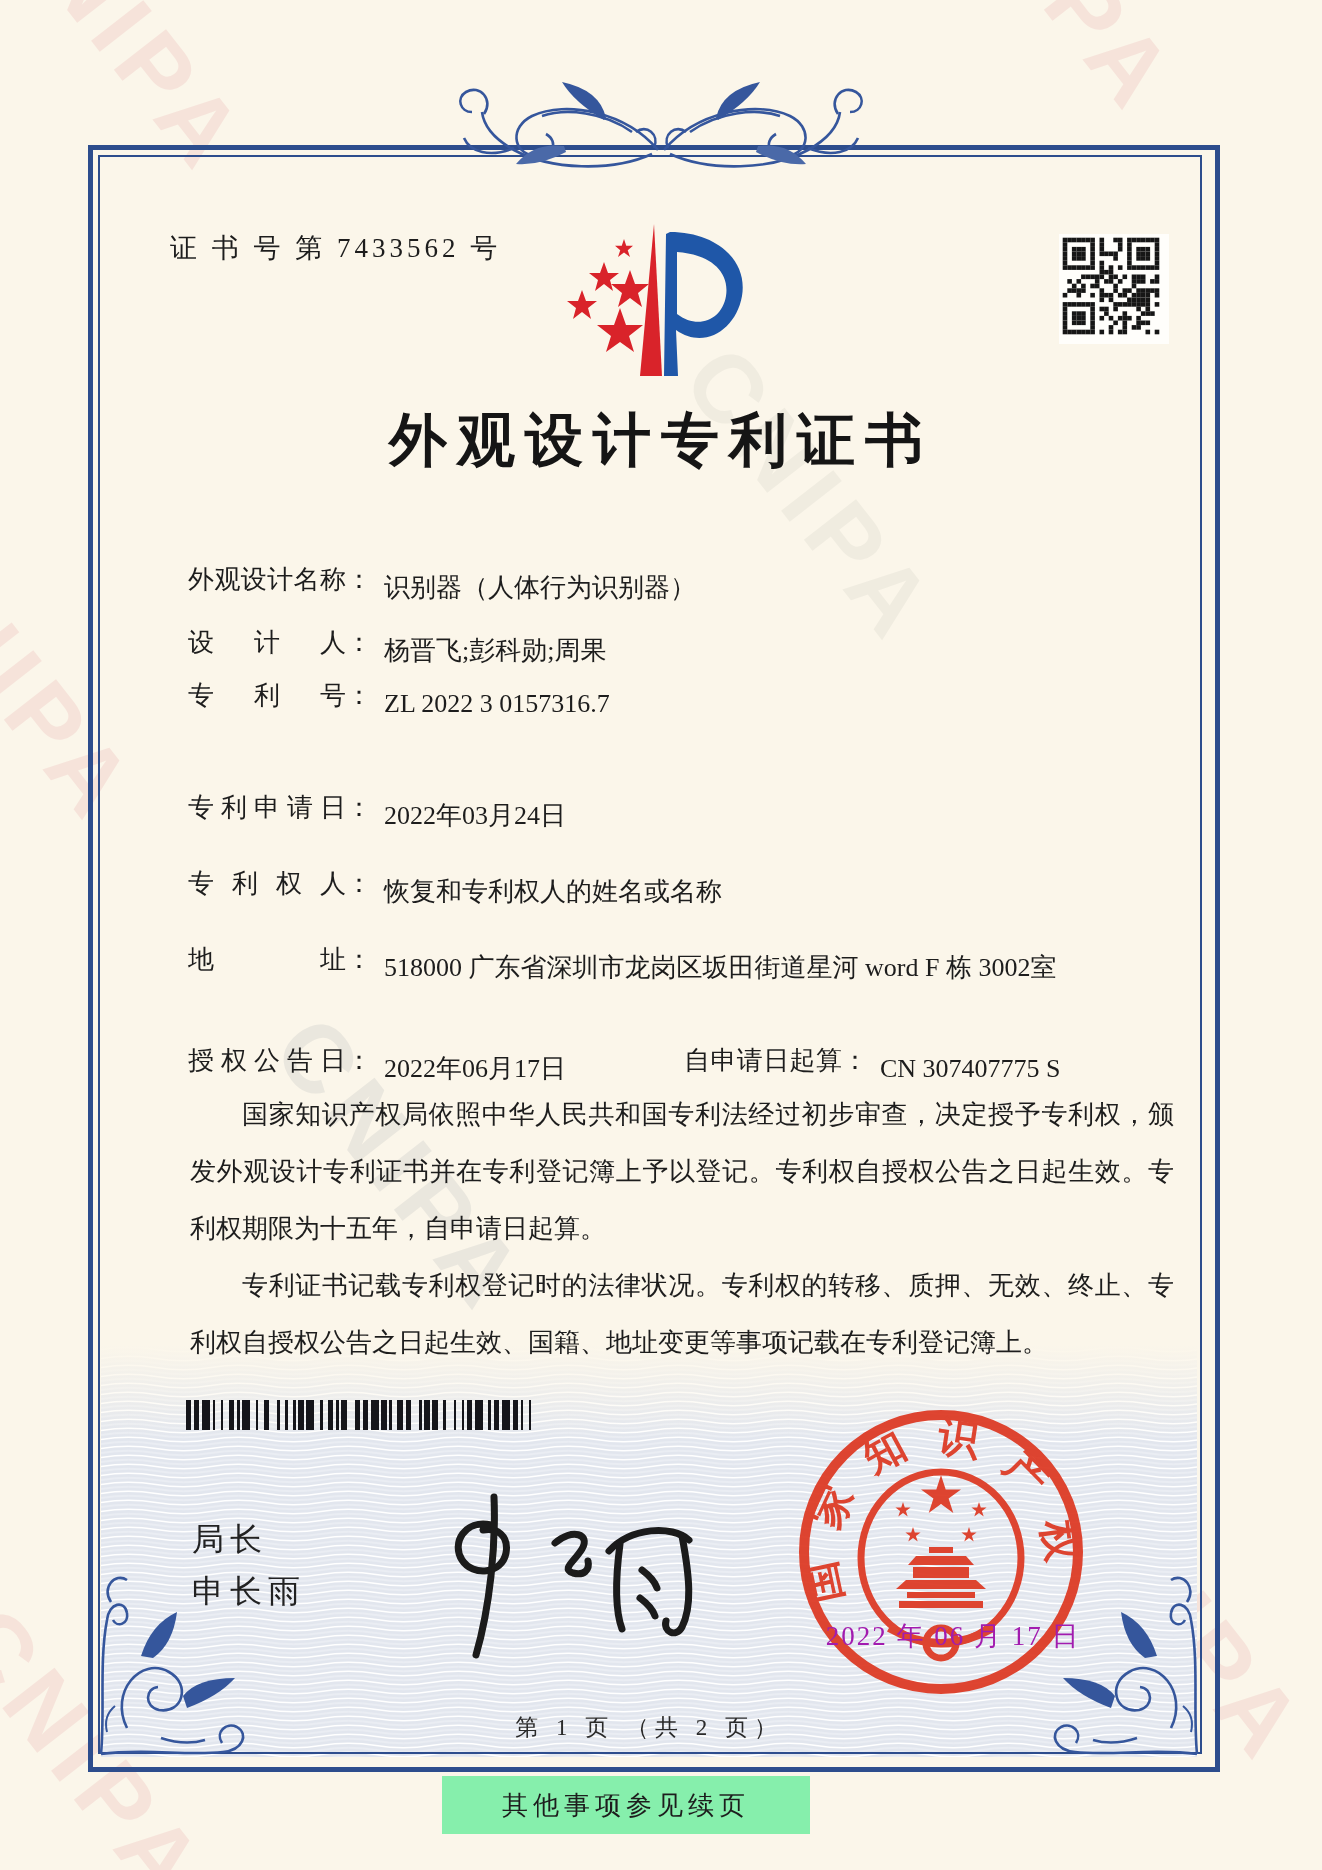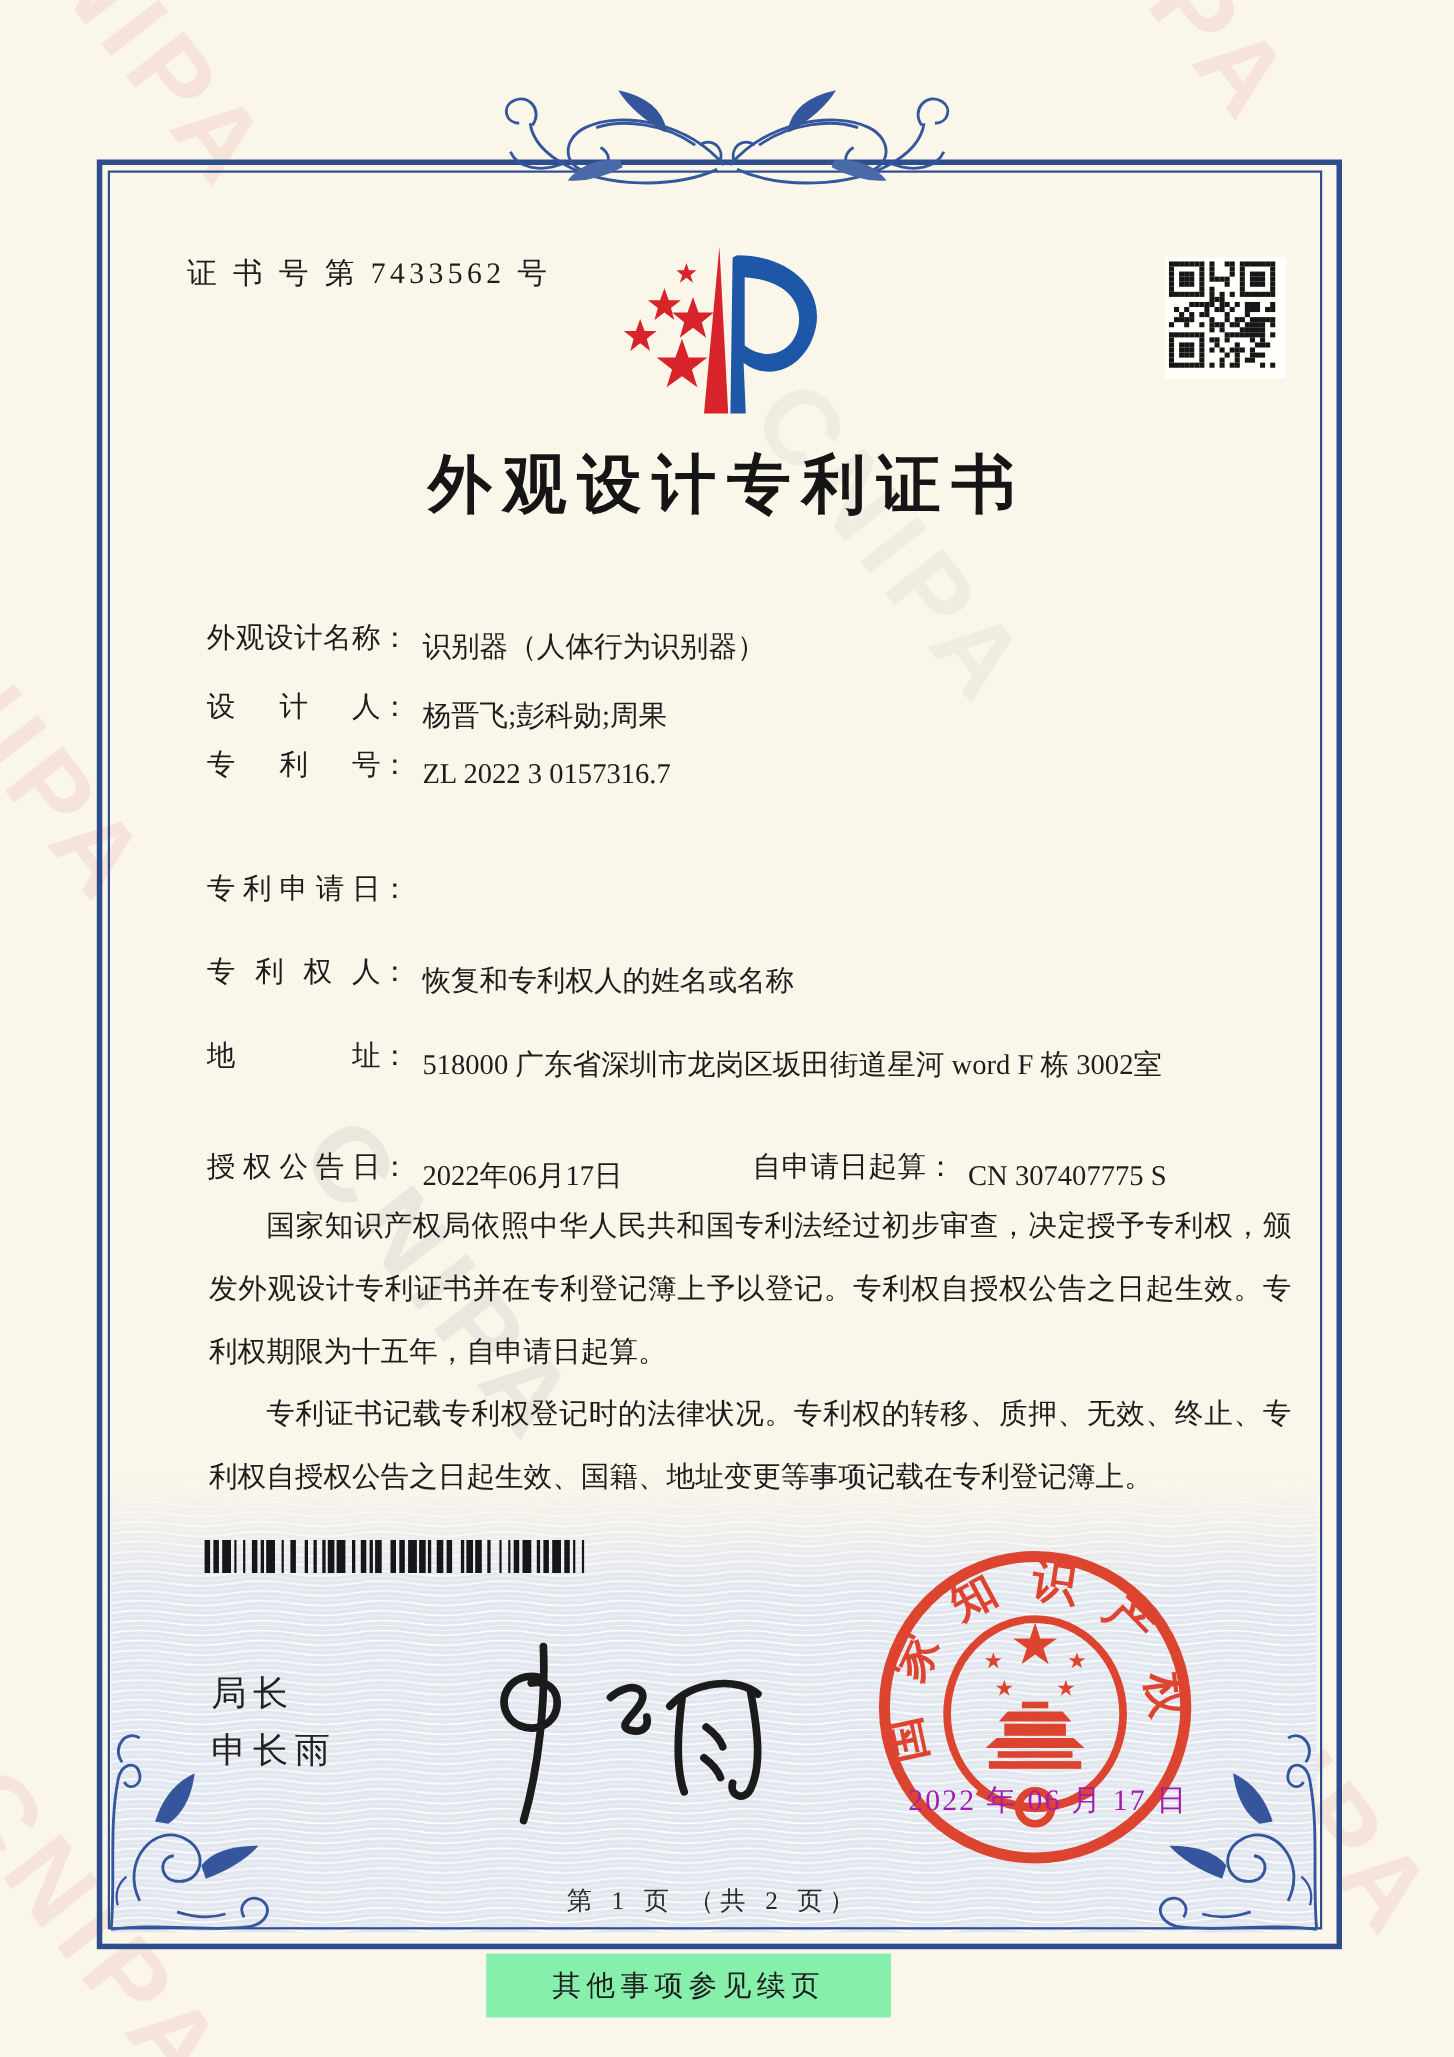--- a/index.html
+++ b/index.html
@@ -383,20 +383,21 @@
       <span class="fvalue">杨晋飞;彭科勋;周果</span>
   </div>
   <div class="frow r3">
     <span class="flabel">专利号</span>
       <span class="fcolon">：</span>
       <span class="fvalue">ZL 2022 3 0157316.7</span>
   </div>
   <div class="frow r4">
     <span class="flabel">专利申请日</span>
       <span class="fcolon">：</span>
+      <span class="fvalue">2022年03月24日</span>
   </div>
   <div class="frow r5">
     <span class="flabel">专利权人</span>
       <span class="fcolon">：</span>
       <span class="fvalue">恢复和专利权人的姓名或名称</span>
   </div>
   <div class="frow r6 addr">
     <span class="flabel">地址</span>
       <span class="fcolon">：</span>
       <span class="fvalue">518000 广东省深圳市龙岗区坂田街道星河 word F 栋 3002室</span>

